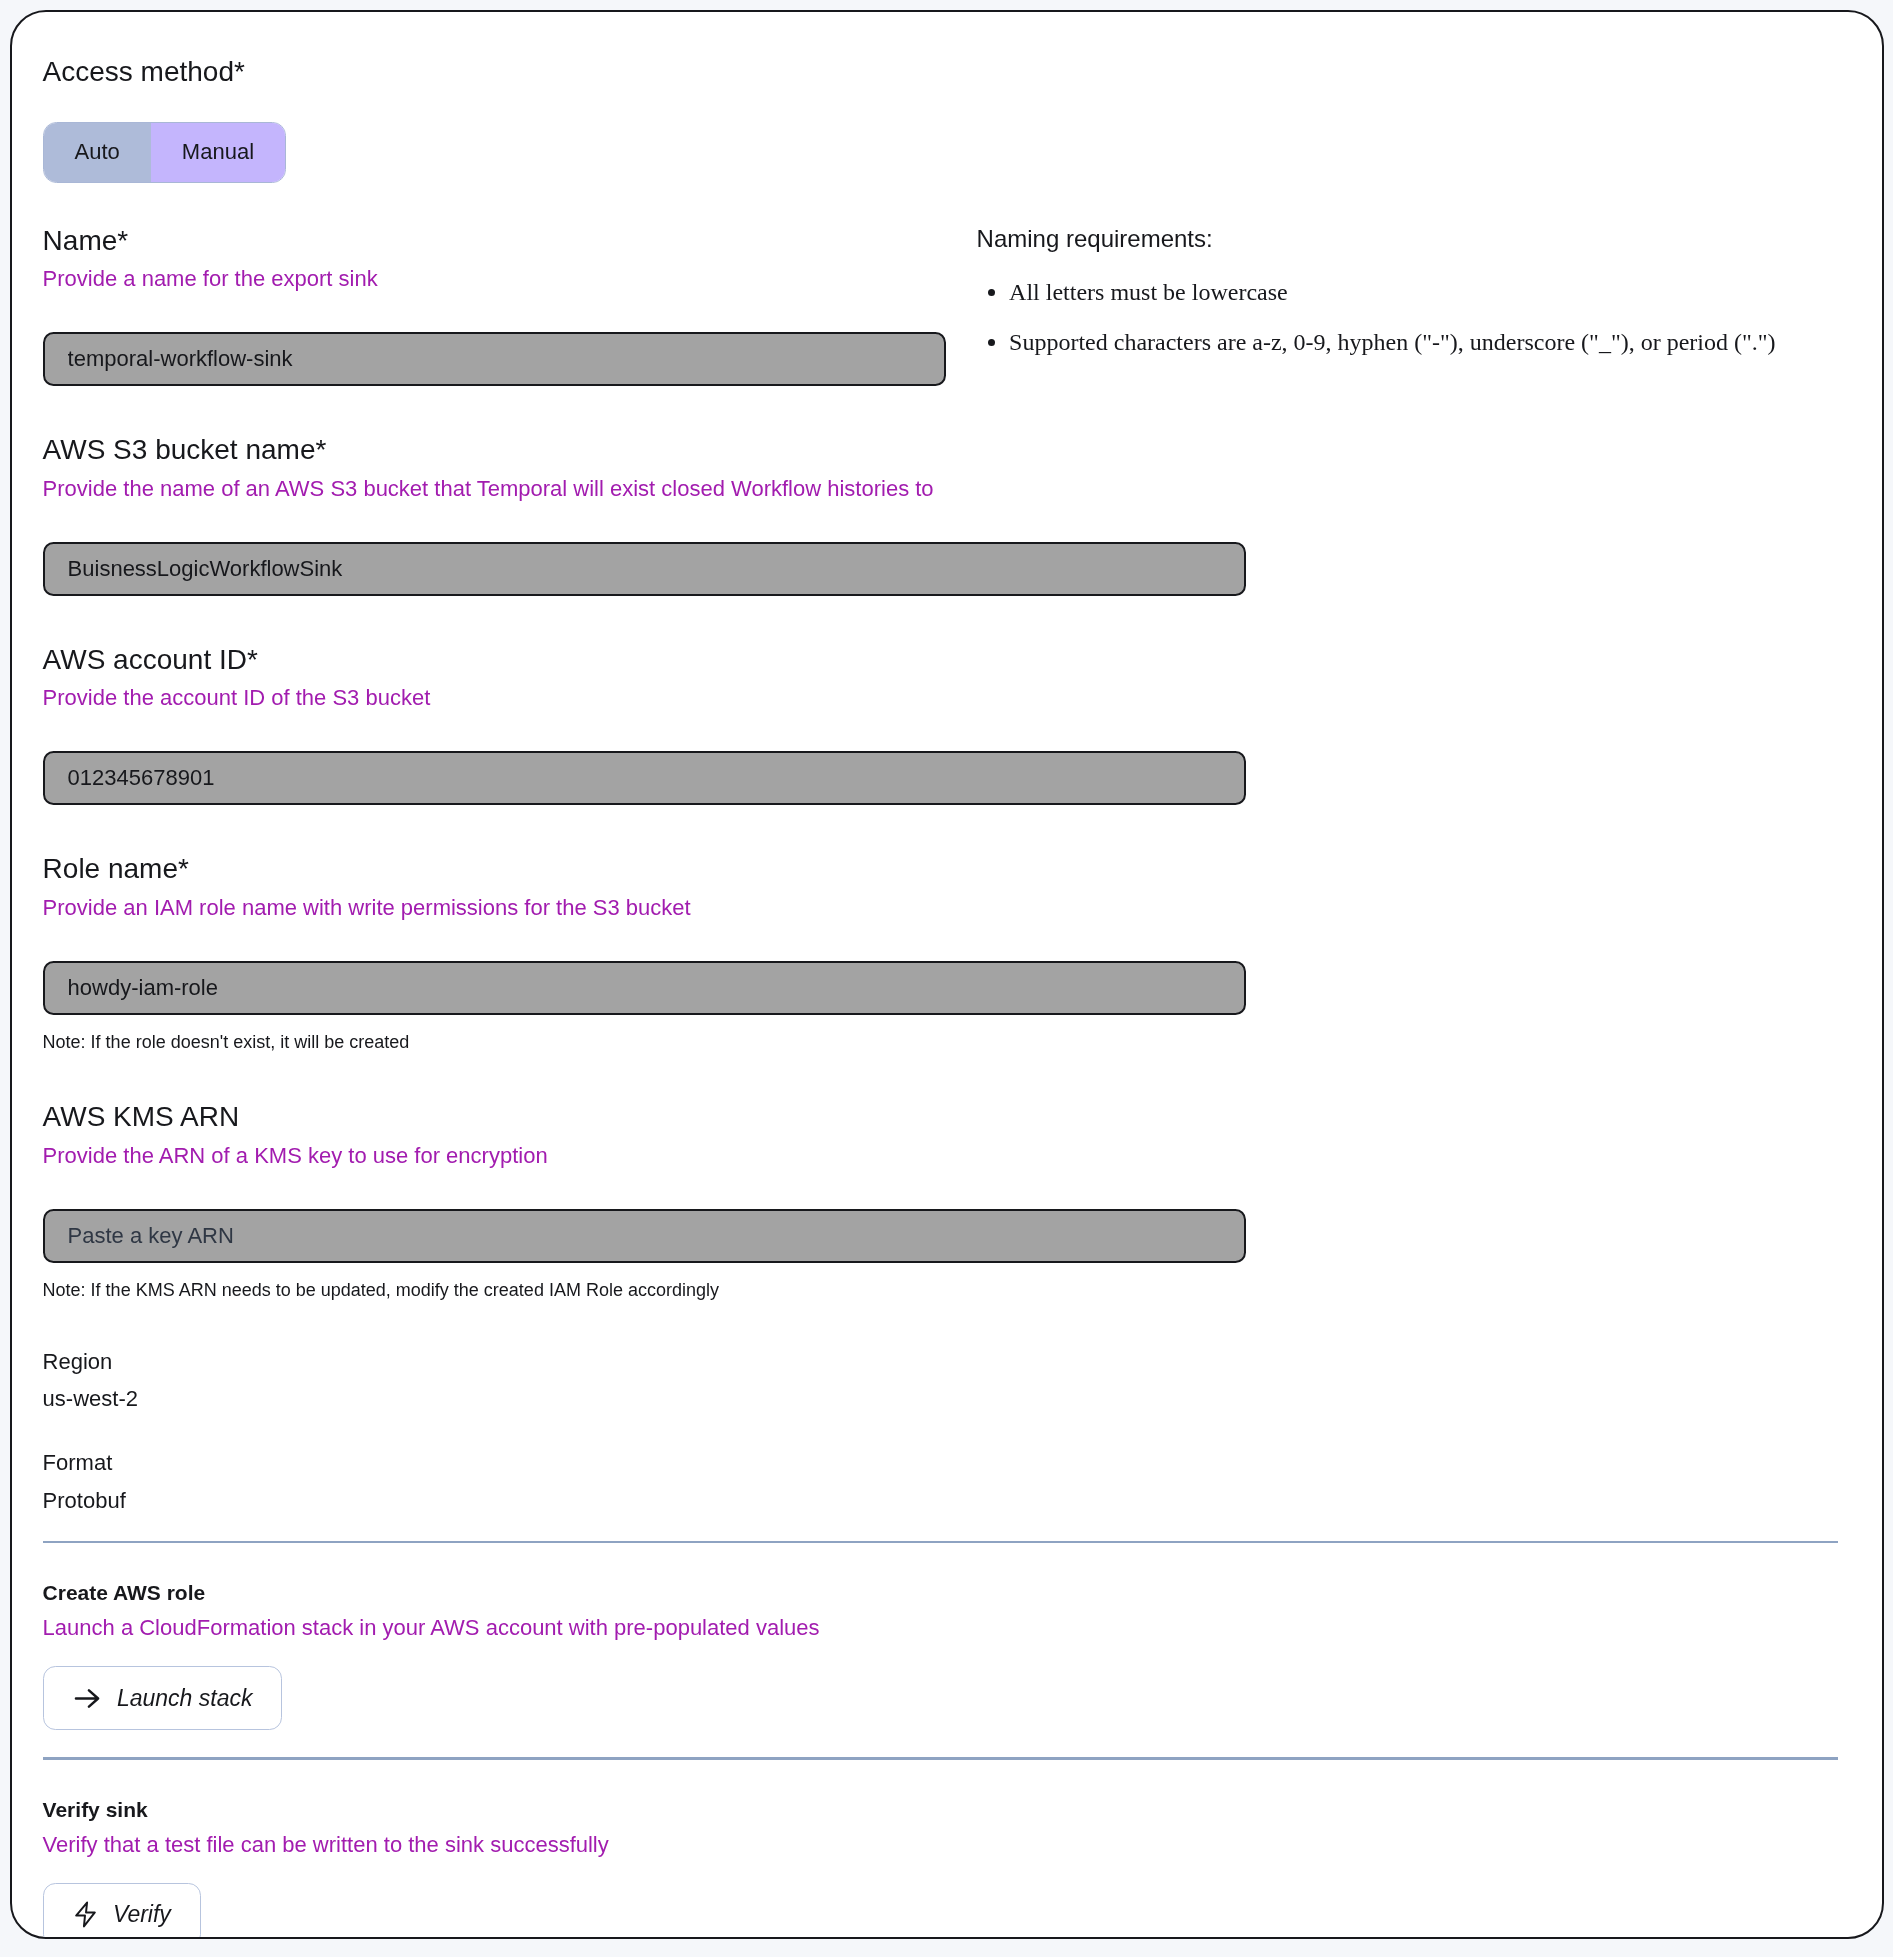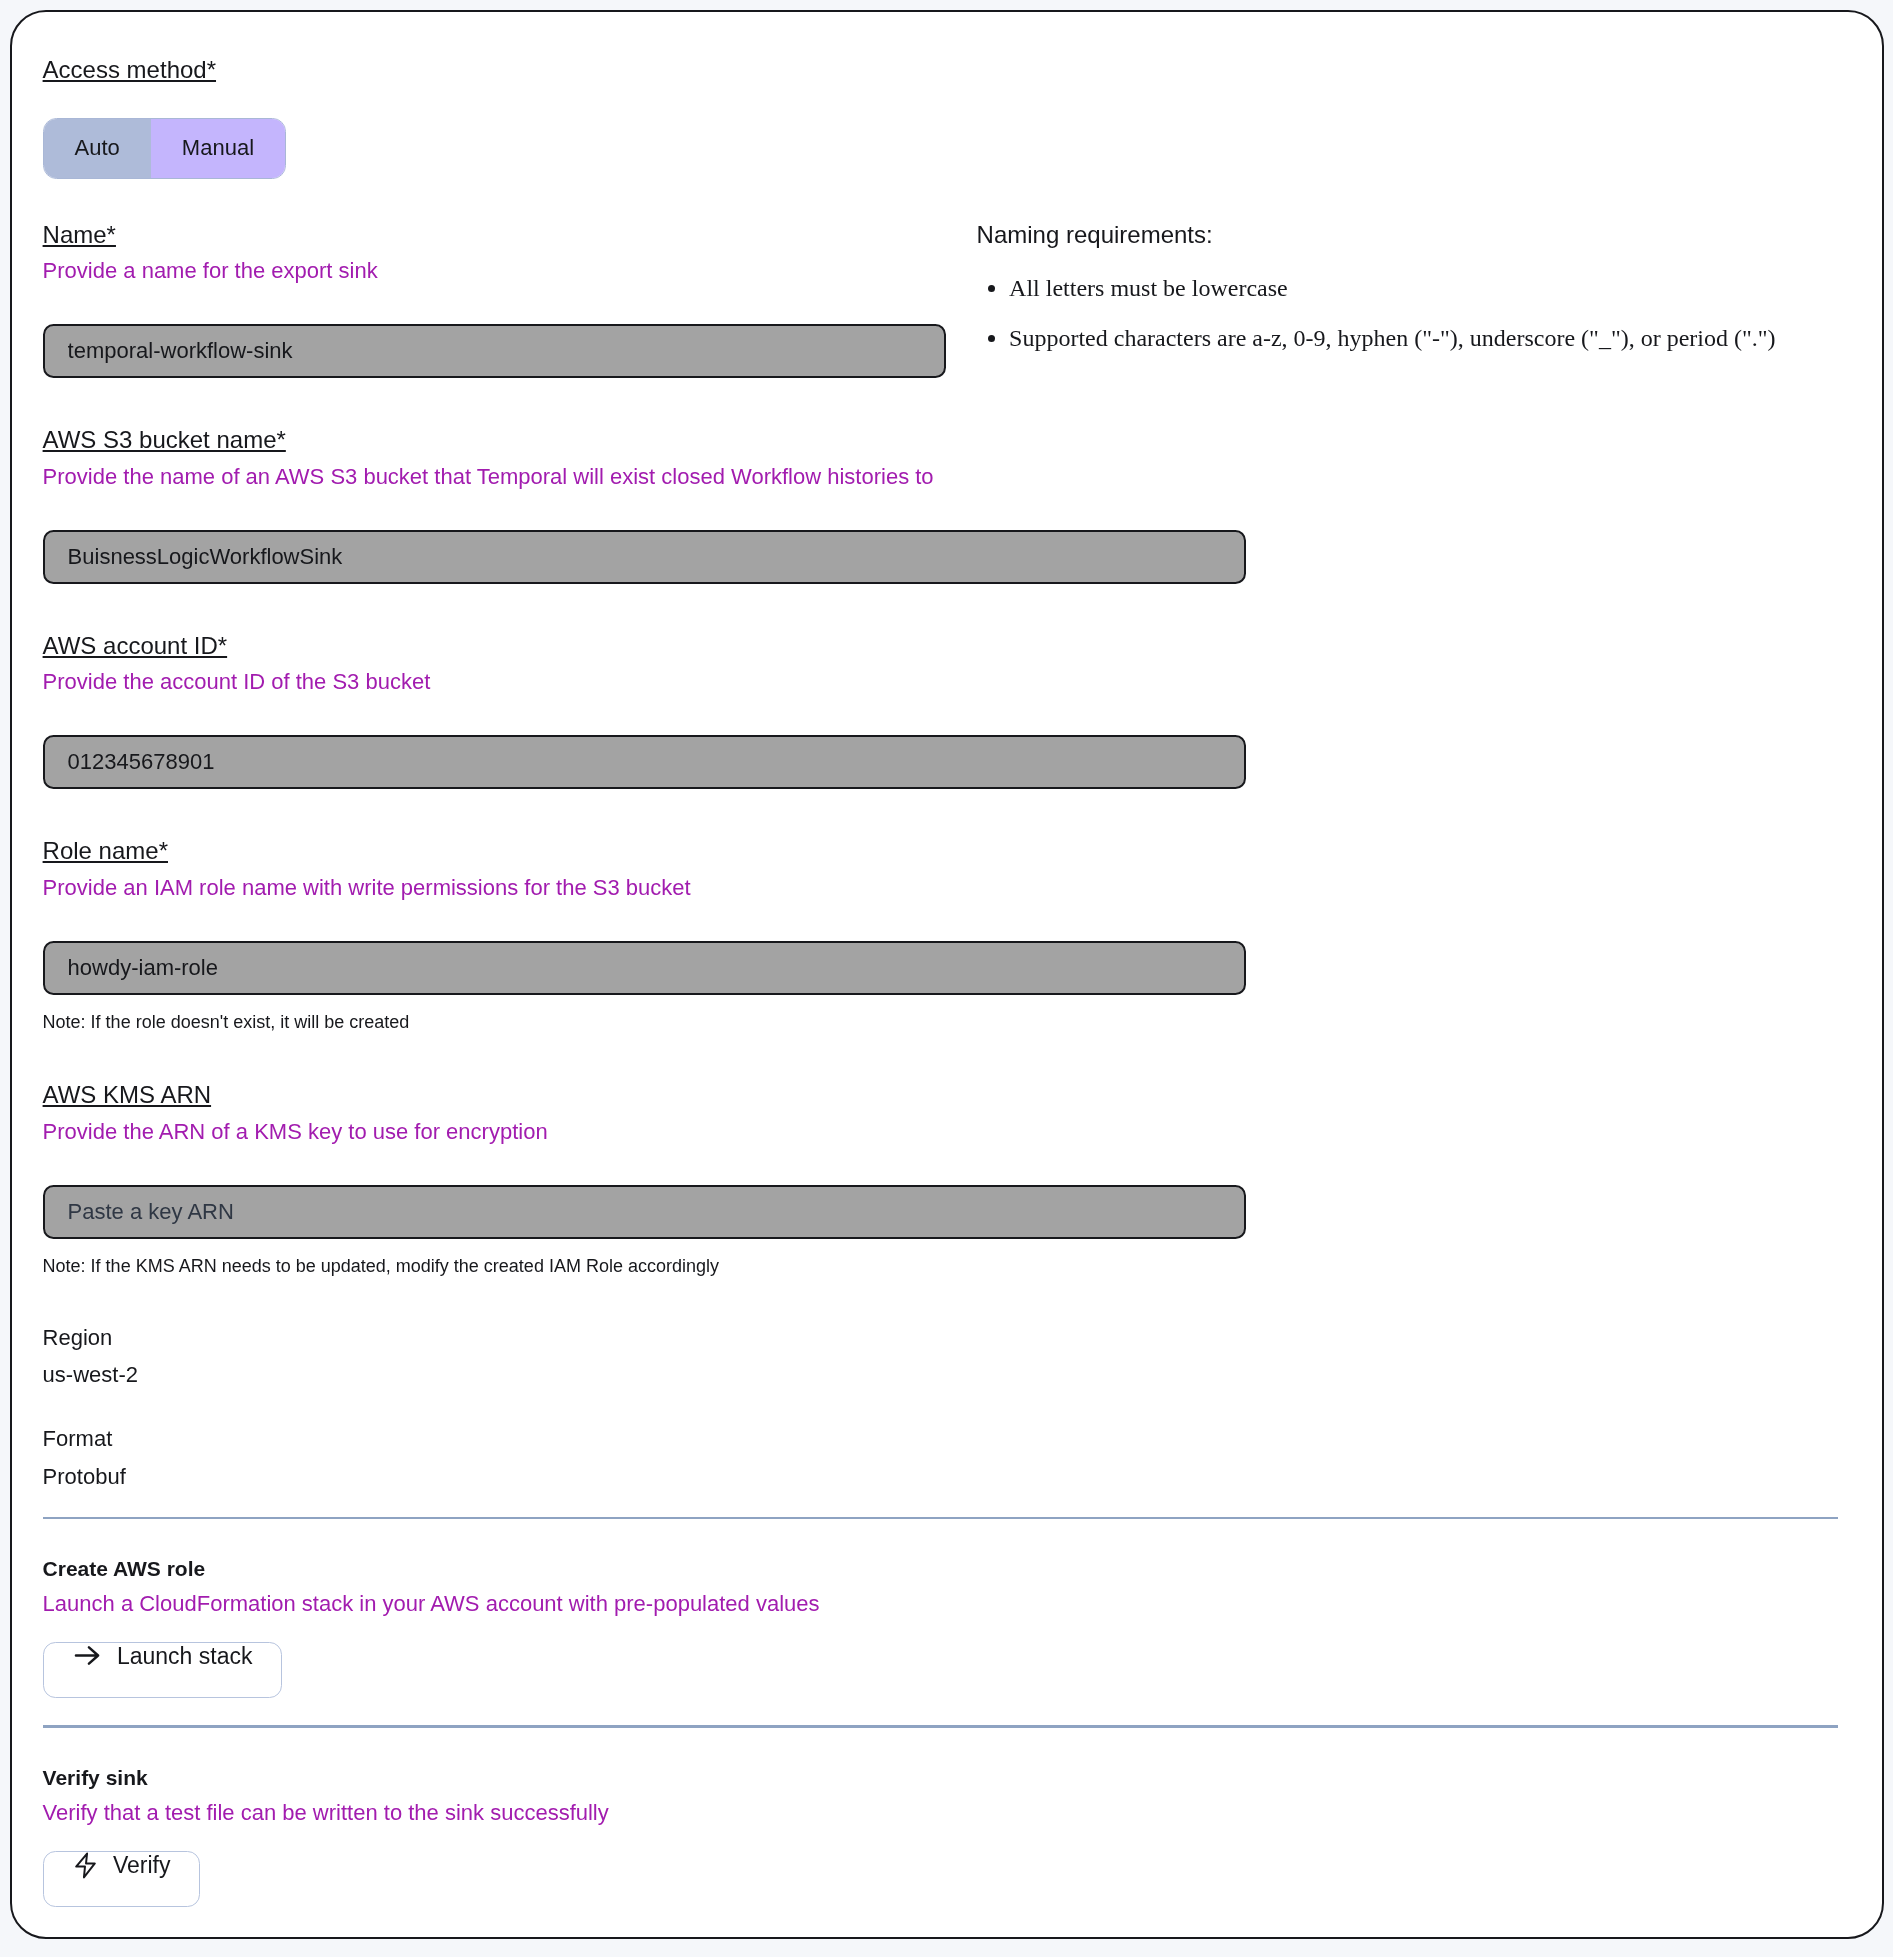--- a/index.html
+++ b/index.html
@@ -13,21 +13,21 @@
   .card {
     position: absolute;
     left: 9.6px; top: 9.6px;
     width: 1874px; height: 1929px;
     background: #ffffff;
     border: 2.9px solid #17181c;
     border-radius: 36px;
     padding: 44px 44px 34px 31px;
     overflow: hidden;
   }
-  .label { font-size: 24px; color: #17181c; text-decoration: underline; }
+  .label { font-size: 28px; color: #17181c; }
   .desc  { font-size: 22px; color: #a21caf; margin-top: 9.6px; }
   .note  { font-size: 18px; color: #17181c; margin-top: 17px; }
 
   
   .toggle {
     display: inline-flex;
     margin-top: 34px;
     border: 1.9px solid #a9b7d6;
     border-radius: 13.4px;
     overflow: hidden;
@@ -69,32 +69,33 @@
   .wide { width: 1203px; }
 
   .section { margin-top: 48px; }
   .kv-label { font-size: 22px; }
   .kv-value { font-size: 22px; margin-top: 11.5px; }
 
   .divider { height: 2.9px; background: #8ea3c2; border: none; margin-top: 27px; }
 
   .sec-title { font-size: 21px; font-weight: 700; }
   .btn {
-    display: inline-flex; align-items: flex-start; justify-content: center;
+    display: inline-flex; align-items: center; justify-content: center;
     gap: 15.3px;
-    height: 56px;
+    height: 64px;
     margin-top: 25px;
     background: #ffffff;
     border: 1.9px solid #b7c4de;
     border-radius: 12.4px;
     padding: 0 29px;
     font-size: 23px;
     font-family: "Liberation Sans", sans-serif;
     color: #17181c;
     cursor: pointer;
+    font-style: italic;
   }
   .icon { display: inline-flex; align-items: center; }
 </style>
 </head>
 <body>
 
 <div class="card">
 
   <div class="label">Access method*</div>
 

